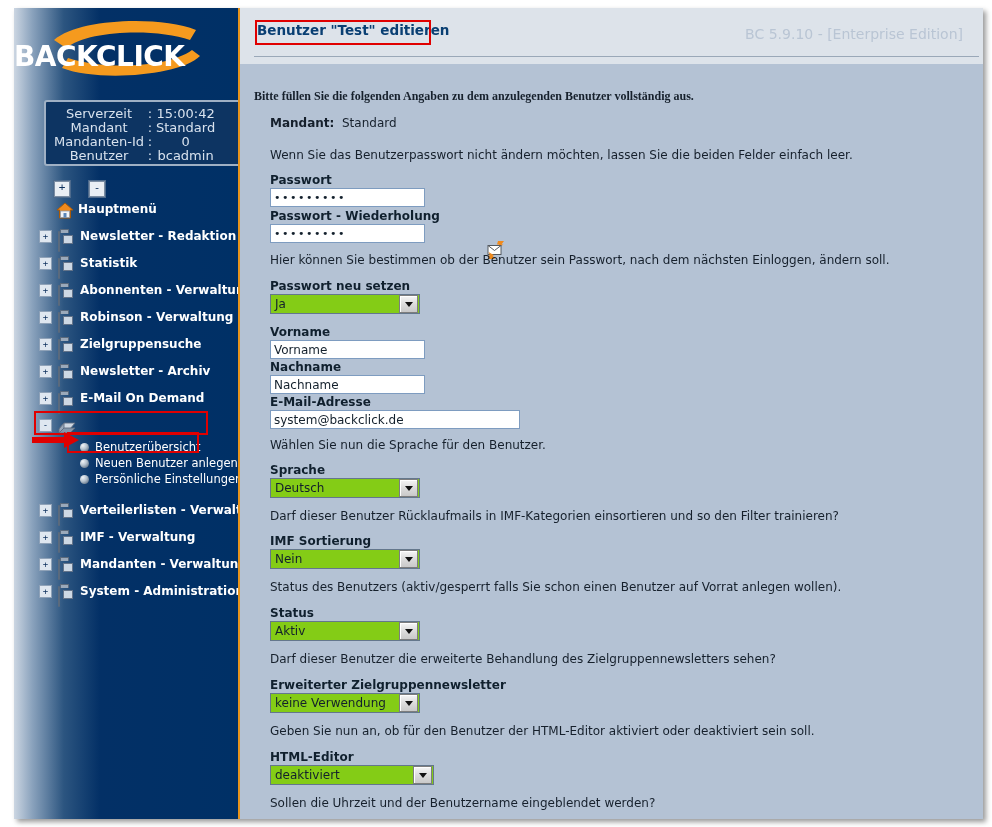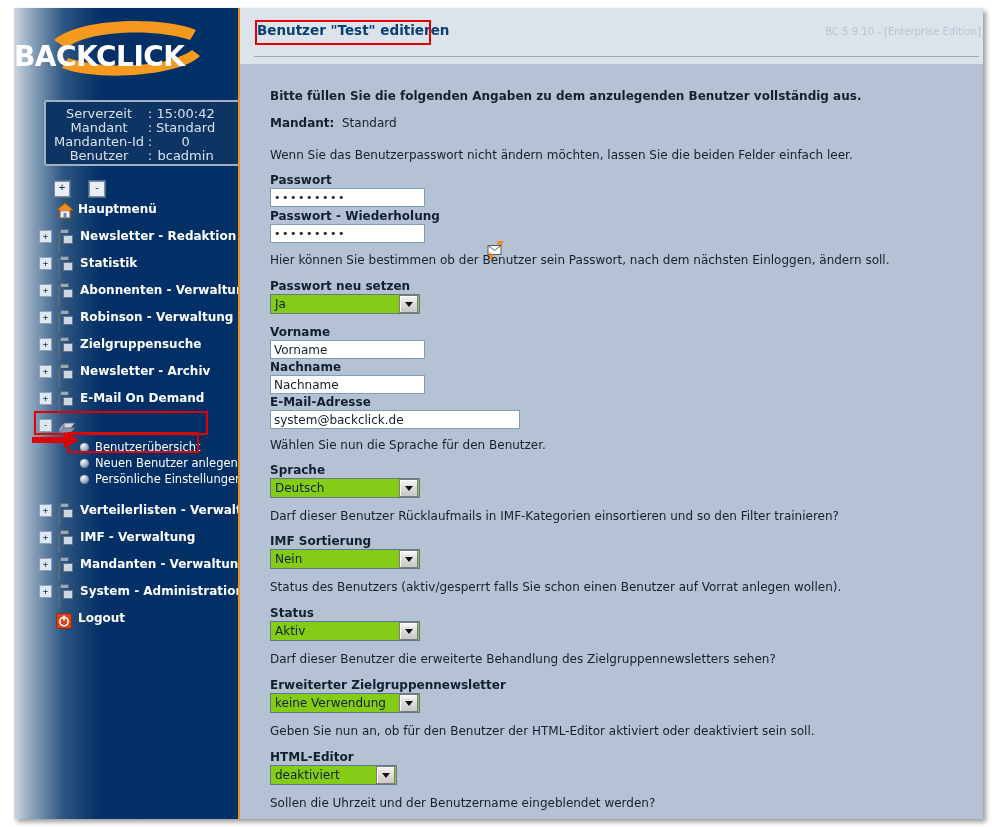--- a/index.html
+++ b/index.html
@@ -128,22 +128,22 @@
     background:#b4c2d4;overflow:hidden;
   }
   #main-header{
     position:absolute;left:0;top:0;width:743px;height:56px;background:#dde3ea;
   }
   #page-title{
     position:absolute;left:17px;top:14px;
     color:#093f73;font-size:13.5px;font-weight:bold;
   }
   #version{
-    position:absolute;right:2px;top:18px;
-    color:#b9c5d4;font-size:10px;white-space:nowrap;
+    position:absolute;right:20px;top:18px;
+    color:#b9c5d4;font-size:14px;white-space:nowrap;
   }
   #hdr-rule{
     position:absolute;left:14px;top:48px;width:725px;height:1px;background:#9aa8b8;
   }
   #content{
     position:absolute;left:14px;top:56px;width:729px;height:755px;
     background:#b4c2d4;
     color:#16202c;
   }
 
@@ -320,30 +320,20 @@
           <span class="exp">+</span>
           <span class="ico"><span class="folder"></span></span>
           <span class="lbl">Mandanten - Verwaltung</span>
         </div>
         <div class="nav-row">
           <span class="exp">+</span>
           <span class="ico"><span class="folder"></span></span>
           <span class="lbl">System - Administration</span>
         </div>
 
-        <div class="nav-row logout">
-          <span class="ico">
-            <svg viewBox="0 0 16 16" width="16" height="16">
-              <rect x="0.5" y="0.5" width="15" height="15" rx="2" fill="#d9441f" stroke="#8e2a10"></rect>
-              <circle cx="8" cy="8.6" r="4.2" fill="none" stroke="#ffffff" stroke-width="1.6"></circle>
-              <rect x="7.2" y="2.6" width="1.6" height="5" fill="#ffffff"></rect>
-            </svg>
-          </span>
-          <span class="lbl">Logout</span>
-        </div>
 
       </div>
 
       <div id="sidebar-edge"></div>
 
       <div class="ann-box" style="left:20px;top:403px;width:170px;height:20px;"></div>
       <div class="ann-box" style="left:53px;top:424px;width:128px;height:17px;"></div>
       <svg id="ann-arrow" viewBox="0 0 52 20">
         <path d="M0 7 L32 7 L32 2 L47 10 L32 18 L32 13 L0 13 Z" fill="#e00000"></path>
       </svg>
@@ -353,21 +343,21 @@
 
       <div id="main-header">
         <div id="page-title">Benutzer "Test" editieren</div>
         <div id="version">BC 5.9.10 - [Enterprise Edition]</div>
         <div id="hdr-rule"></div>
         <div class="ann-box" style="left:15px;top:12px;width:172px;height:21px;"></div>
       </div>
 
       <div id="content">
 
-        <div class="p-text p-bold" style="left:16px;top:25px;">Bitte füllen Sie die folgenden Angaben zu dem anzulegenden Benutzer vollständig aus.</div>
+        <div class="p-text p-bold" style="left:0;top:25px;font-family:Liberation Serif, serif;">Bitte füllen Sie die folgenden Angaben zu dem anzulegenden Benutzer vollständig aus.</div>
 
         <div class="p-text p-bold" style="left:16px;top:52px;">Mandant:</div>
         <div class="p-text" style="left:88px;top:52px;">Standard</div>
 
         <div class="p-text" style="left:16px;top:84px;">Wenn Sie das Benutzerpasswort nicht ändern möchten, lassen Sie die beiden Felder einfach leer.</div>
 
         <div class="f-label" style="left:16px;top:109px;">Passwort</div>
         <input class="txt-input pw-input" style="left: 16px; top: 124px; width: 155px;" readonly="" value="•••••••••">
 
         <svg id="mail-icon" viewBox="0 0 22 20">
@@ -435,21 +425,21 @@
         <div class="sel-wrap" style="left:16px;top:629px;width:150px;">
           <span class="sel-val">keine Verwendung</span>
           <span class="sel-btn">
               <i></i>
             </span>
         </div>
 
         <div class="p-text" style="left:16px;top:660px;">Geben Sie nun an, ob für den Benutzer der HTML-Editor aktiviert oder deaktiviert sein soll.</div>
 
         <div class="f-label" style="left:16px;top:686px;">HTML-Editor</div>
-        <div class="sel-wrap" style="left:16px;top:701px;width:127px;">
+        <div class="sel-wrap" style="left:16px;top:701px;width:164px;">
           <span class="sel-val">deaktiviert</span>
           <span class="sel-btn">
               <i></i>
             </span>
         </div>
 
         <div class="p-text" style="left:16px;top:732px;">Sollen die Uhrzeit und der Benutzername eingeblendet werden?</div>
 
       </div>
     </div>

